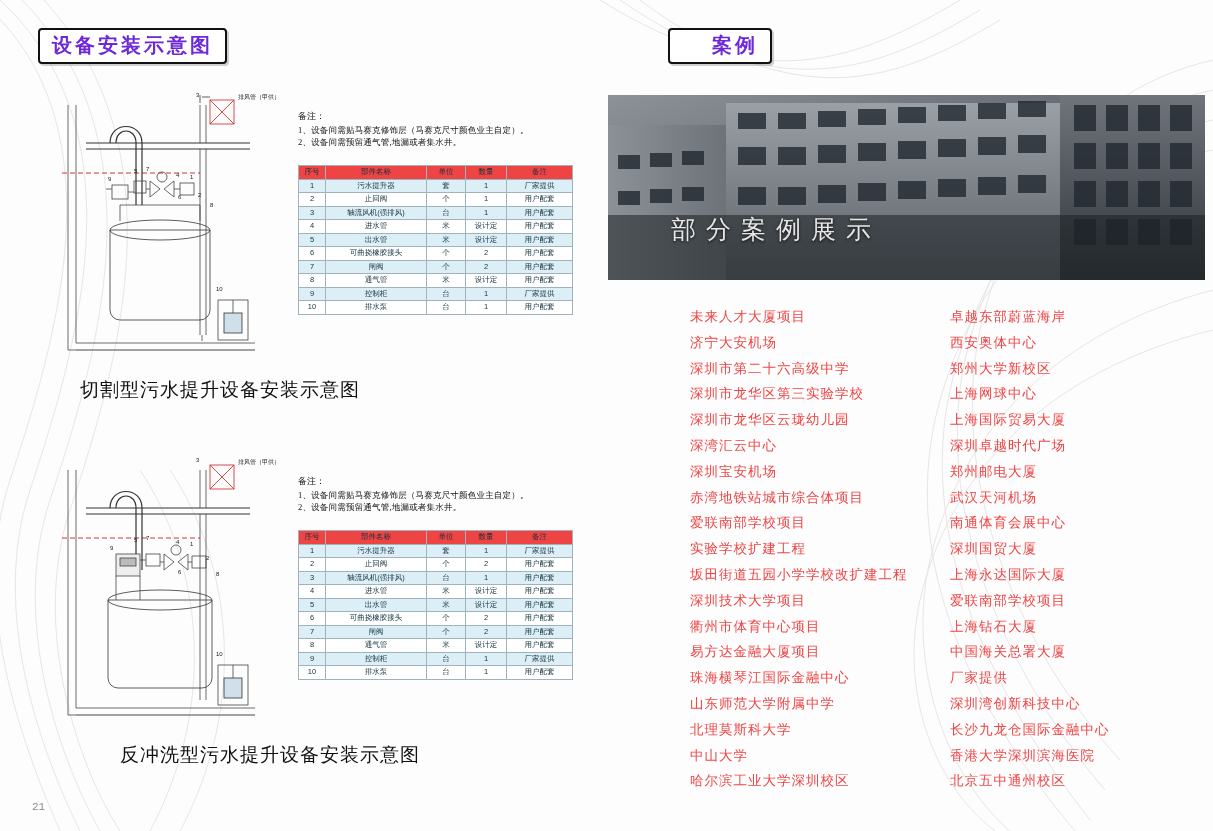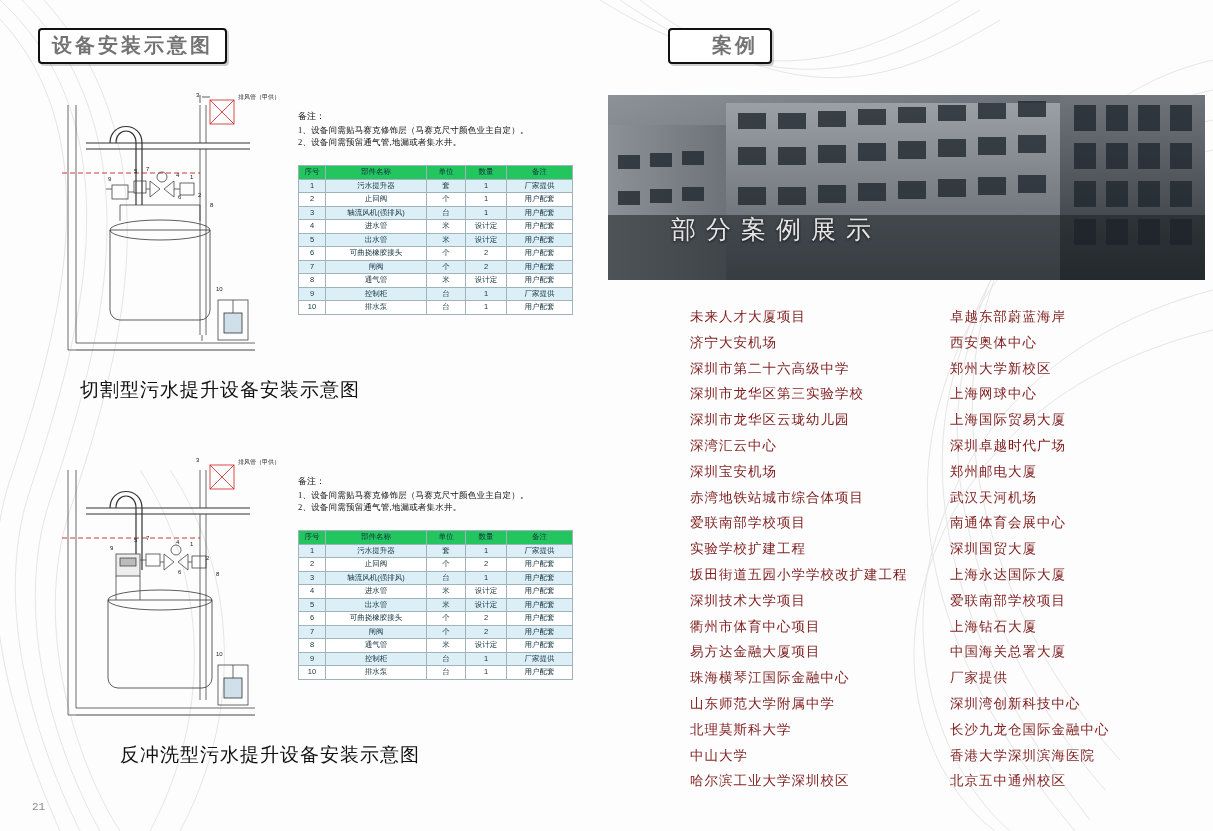--- a/index.html
+++ b/index.html
@@ -44,21 +44,21 @@
     border: 2px solid #111;
     border-radius: 4px;
     padding: 5px 12px 7px 12px;
     background: #fff;
     box-shadow: 2px 2px 0 rgba(0,0,0,0.18);
   }
   .head-box .head-text {
     font-size: 20px;
     font-weight: bold;
     letter-spacing: 3px;
-    color: #737373;
+    color: #6d28d9;
     line-height: 1;
     white-space: nowrap;
   }
   #heading-left { position: absolute; left: 38px; top: 28px; }
   #heading-right { position: absolute; left: 68px; top: 28px; padding-left: 42px; }
 
   
   .diagram-block { position: absolute; }
   #diagram-1 { left: 40px; top: 85px; width: 540px; height: 320px; }
   #diagram-2 { left: 40px; top: 450px; width: 540px; height: 320px; }
@@ -89,21 +89,21 @@
     font-family: "Liberation Sans", sans-serif;
   }
   table.parts th, table.parts td {
     border: 1px solid #9fb3bd;
     text-align: center;
     padding: 2px 0 3px 0;
     color: #12323f;
     line-height: 1;
   }
   table.parts th {
-    background: #22c55e;
+    background: #ef4444;
     font-weight: normal;
   }
   table.parts tr.alt td { background: #ddeff6; }
   table.parts tr.plain td { background: #ffffff; }
   .cap {
     position: absolute;
     left: 0; right: 0;
     top: 292px;
     text-align: center;
     font-size: 19px;
@@ -143,21 +143,21 @@
   #case-list {
     position: absolute;
     left: 90px; top: 310px;
     width: 520px;
     display: flex;
     z-index: 3;
   }
   .case-col { width: 260px; }
   .case-item {
     font-size: 13.5px;
-    color: #7f1d1d;
+    color: #ef4444;
     line-height: 1;
     padding: 0 0 12.3px 0;
     letter-spacing: 1px;
     white-space: nowrap;
   }
 
   
   #page-number {
     position: absolute;
     left: 32px; bottom: 18px;

